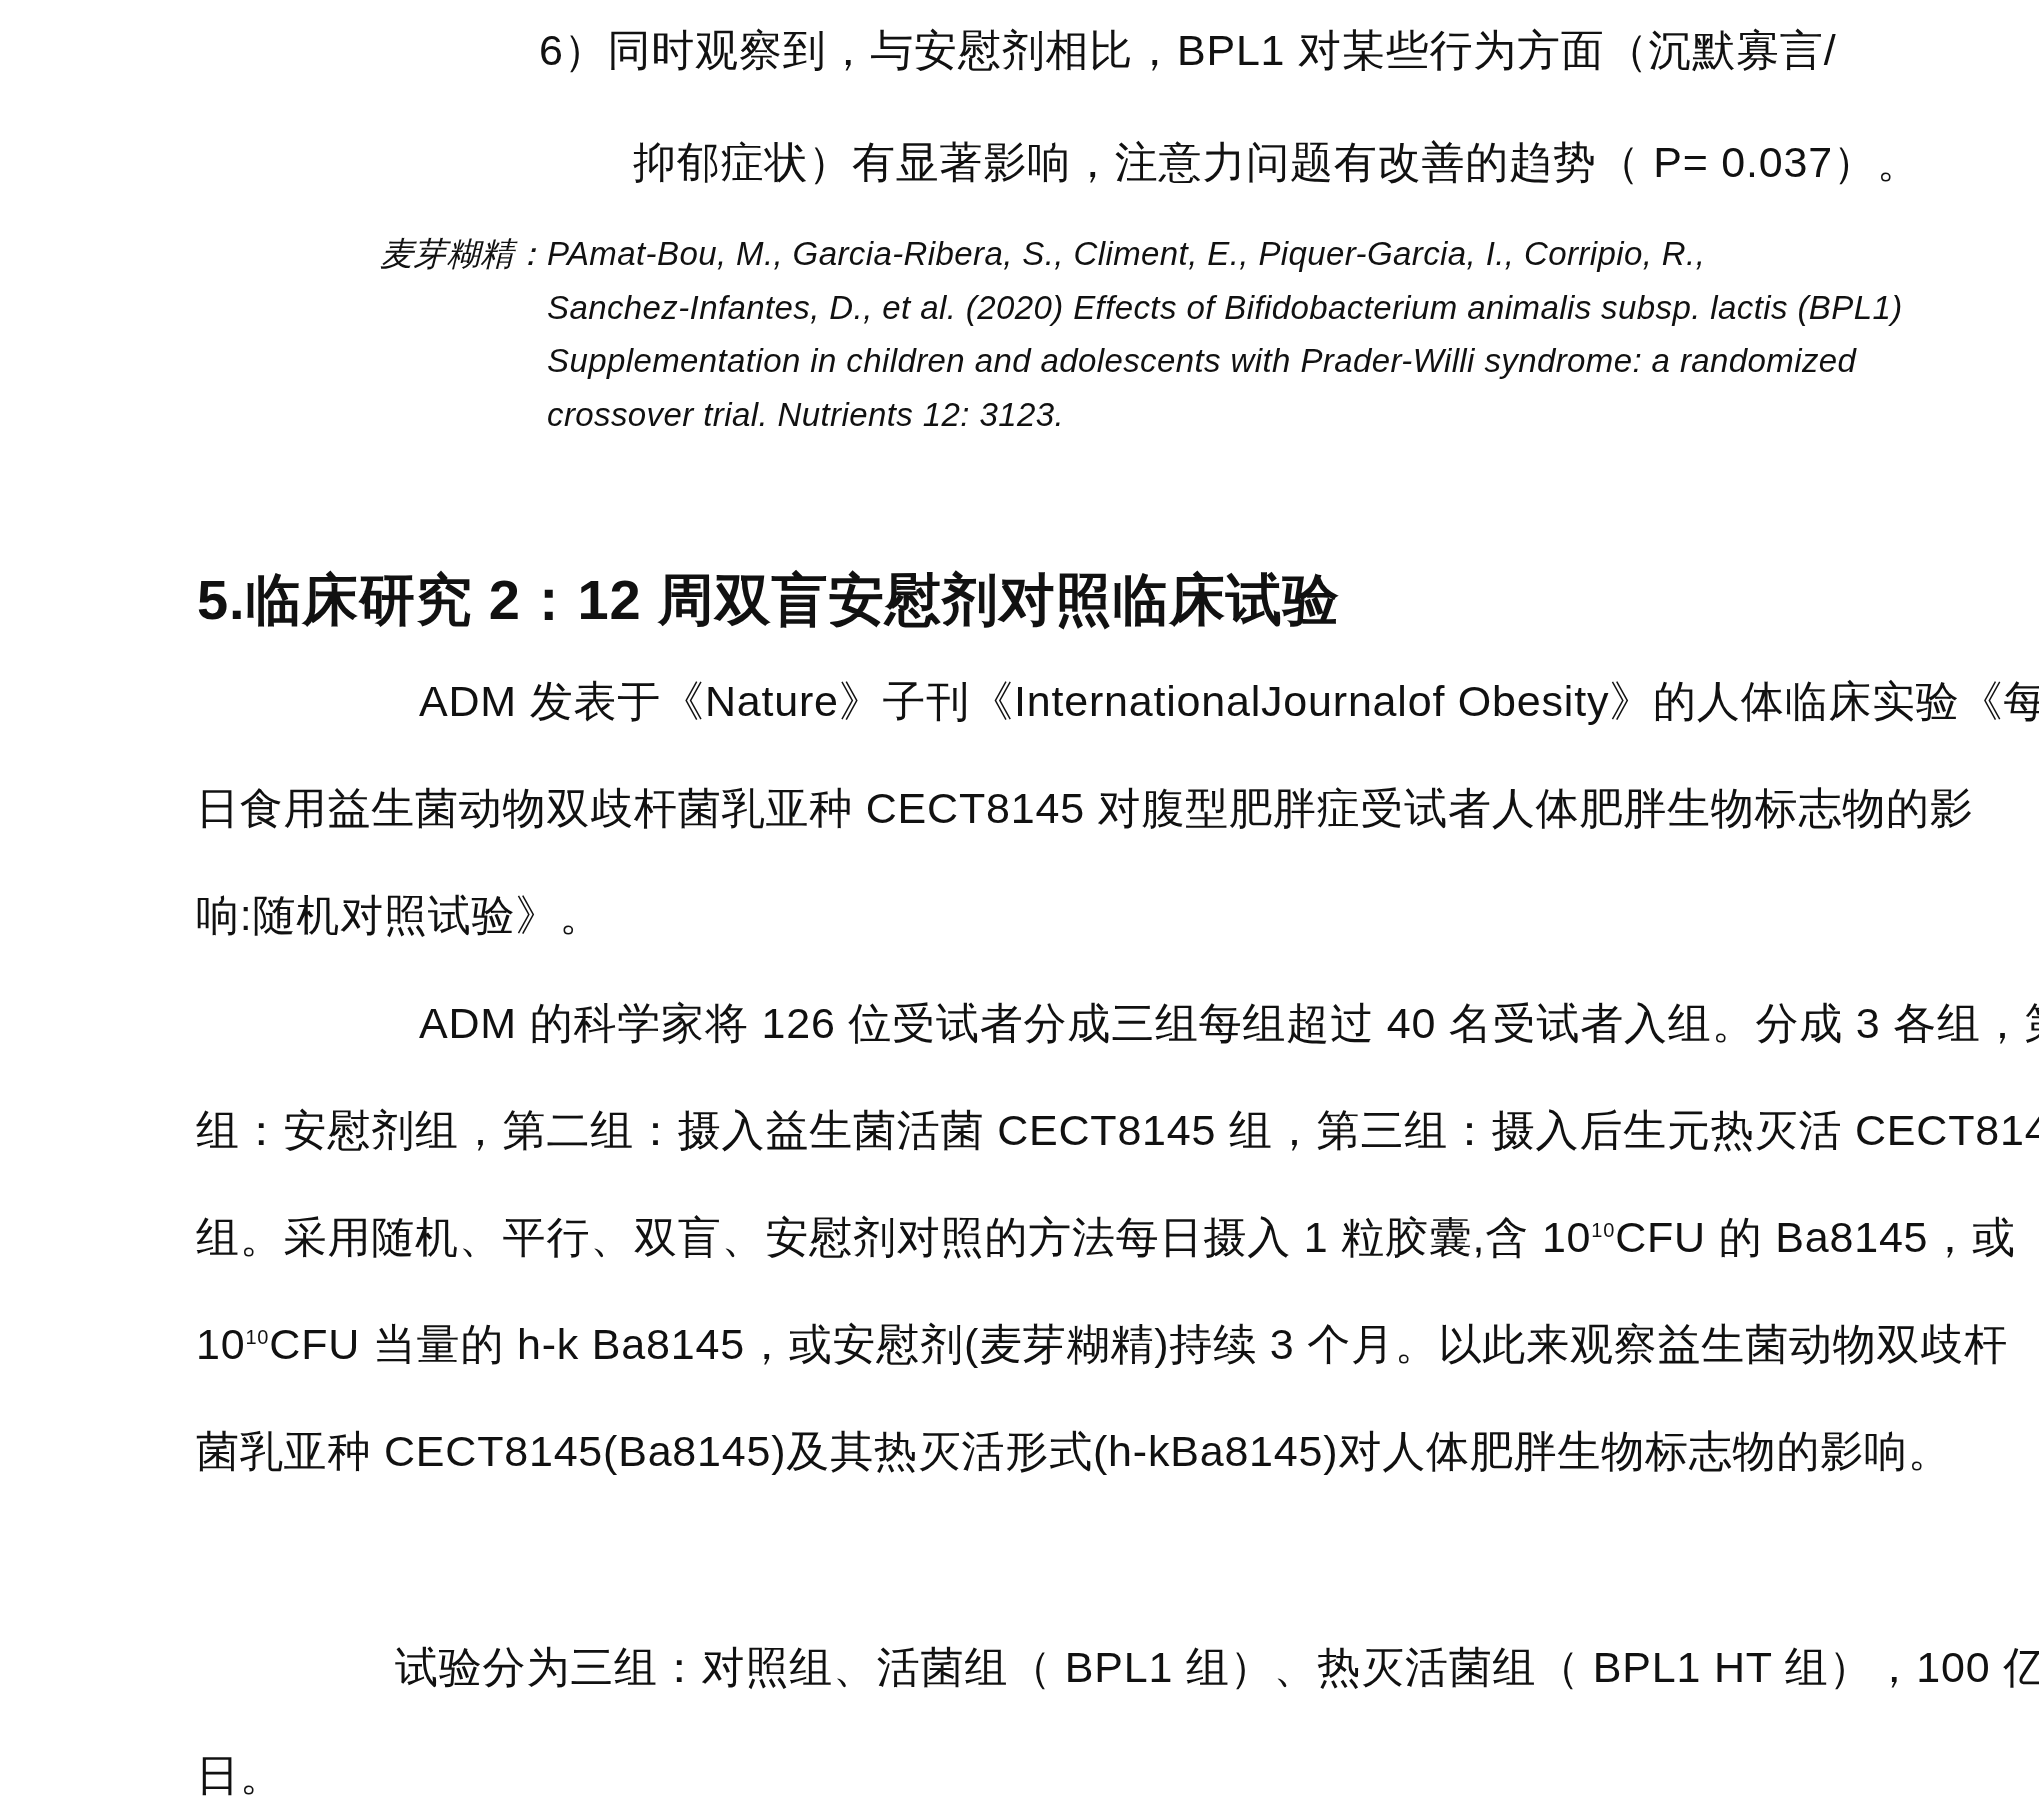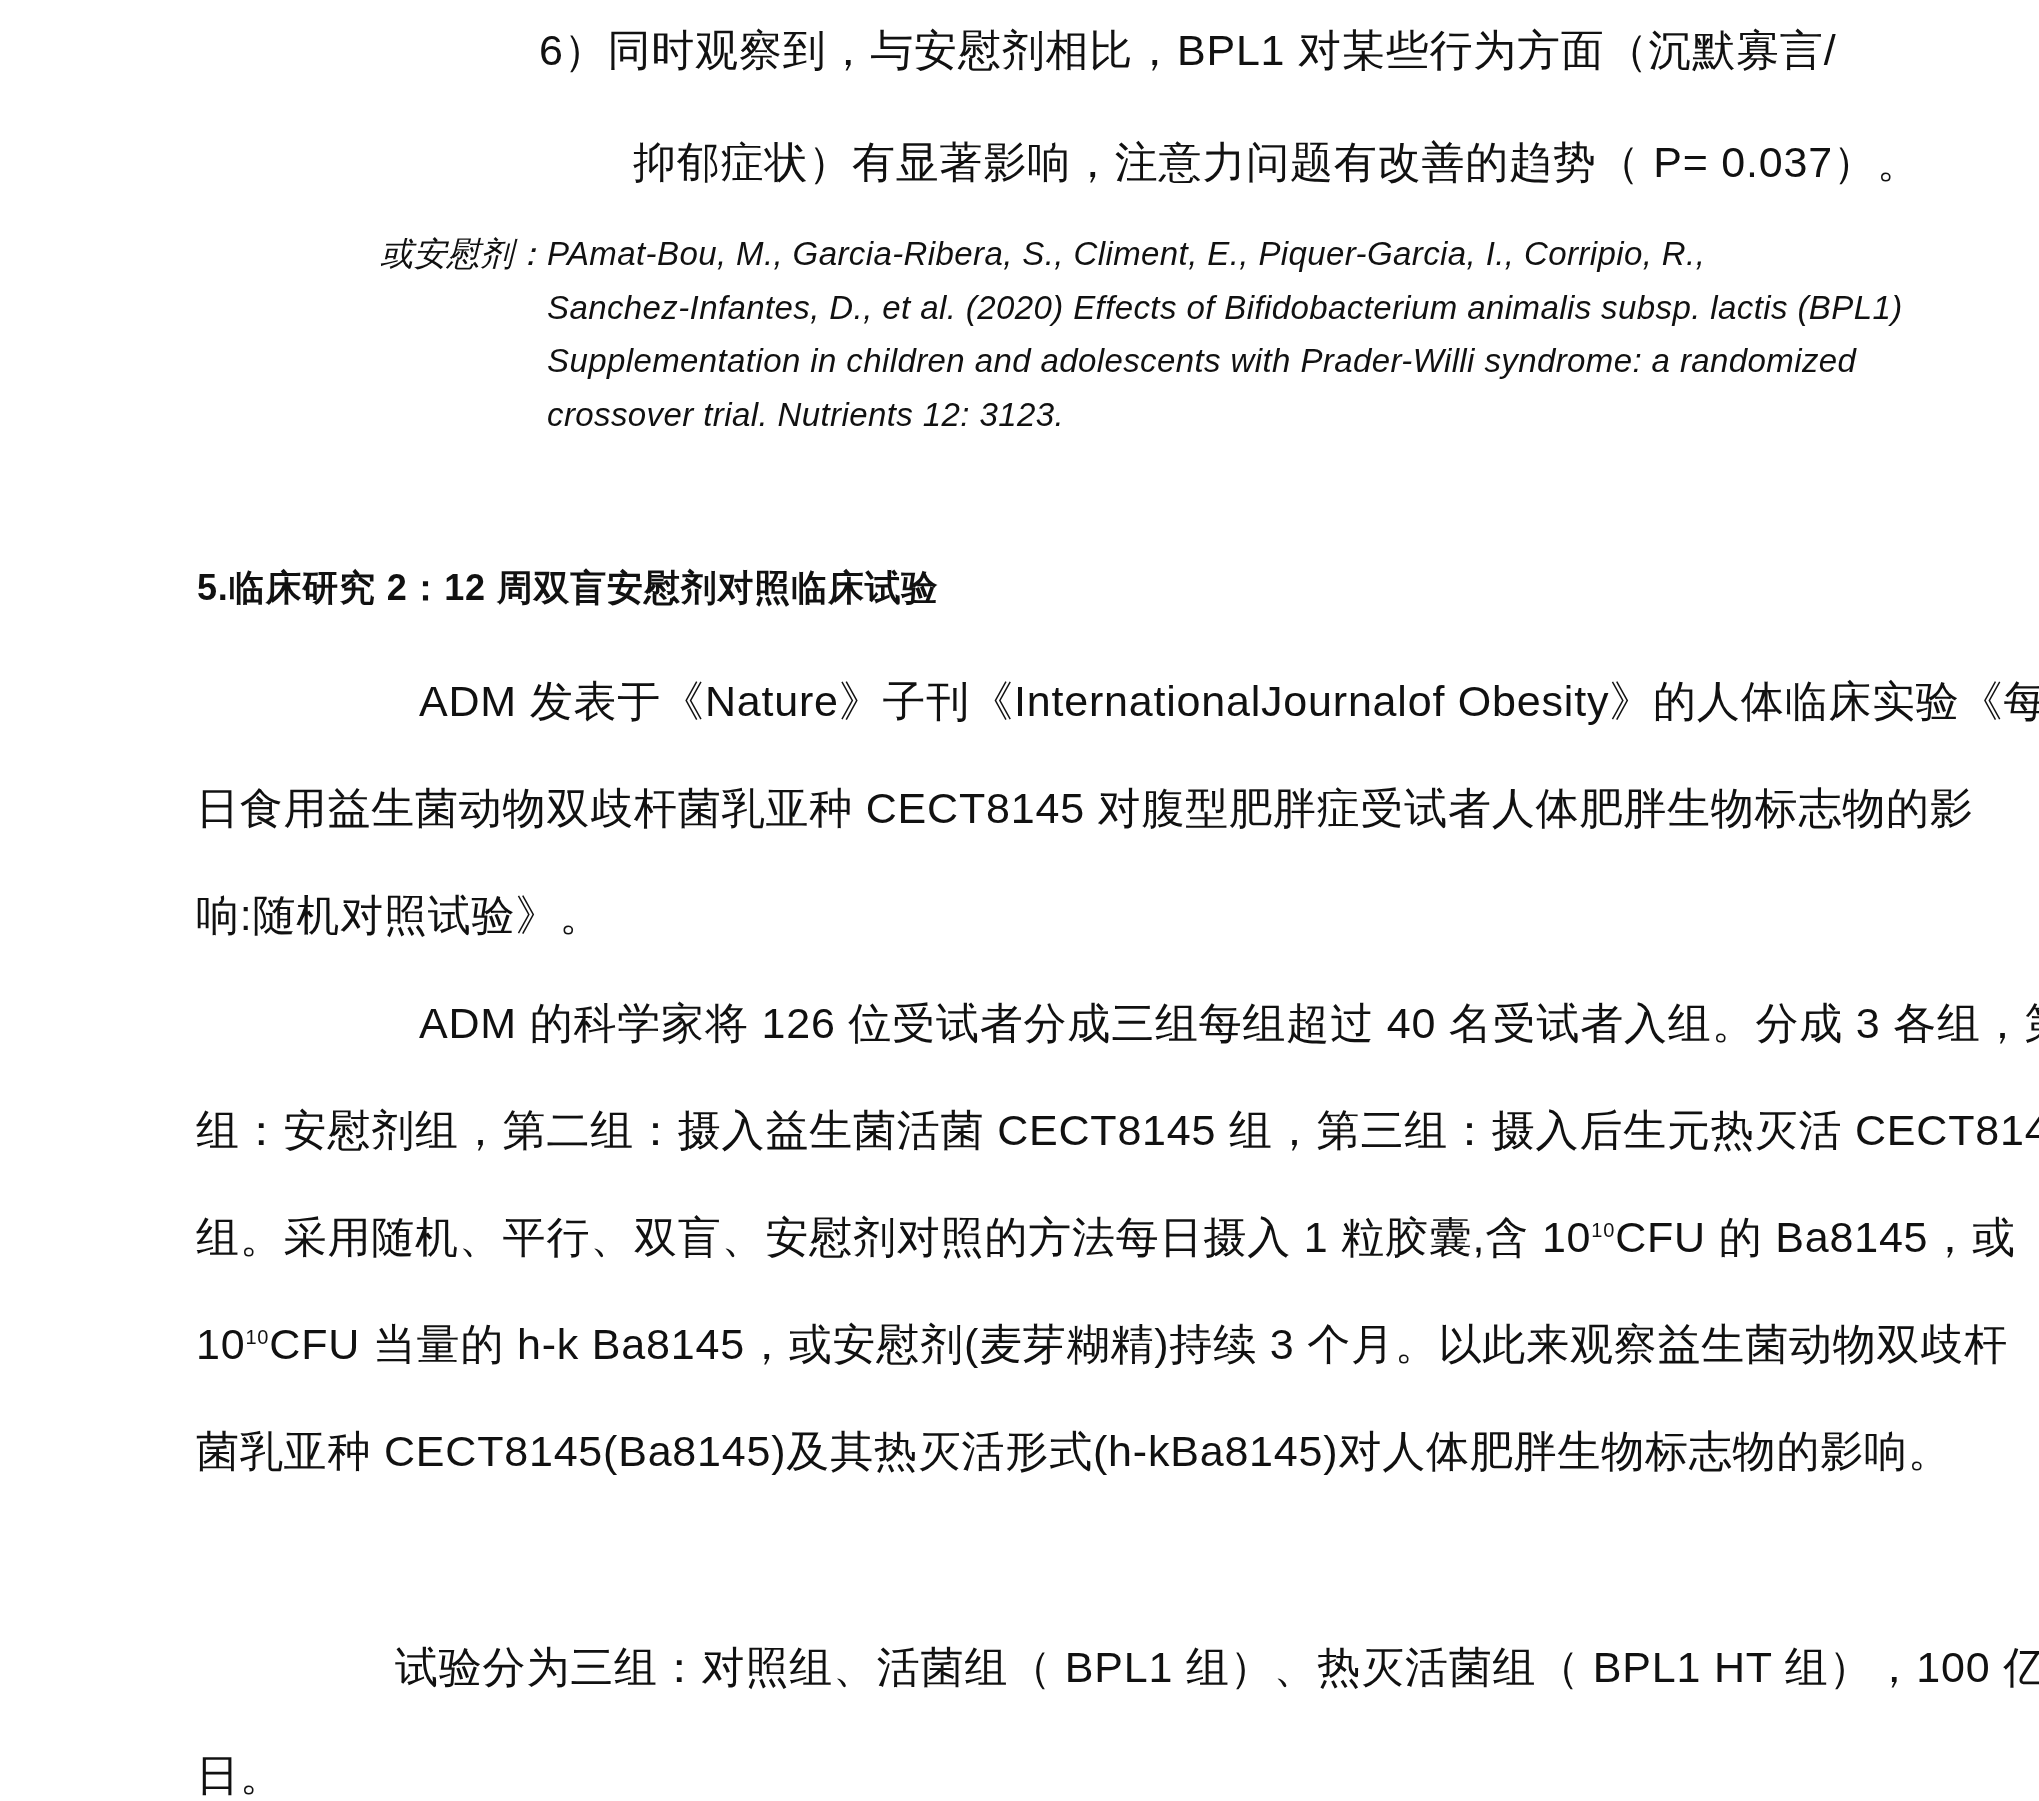--- a/index.html
+++ b/index.html
@@ -20,21 +20,21 @@
     position: absolute;
     white-space: nowrap;
     line-height: 1.2;
   }
   .body-text {
     font-size: 43px;
     font-weight: 400;
     letter-spacing: 0.8px;
   }
   .heading-text {
-    font-size: 36px;
+    font-size: 56px;
     font-weight: 700;
     letter-spacing: 0.8px;
   }
   .citation-text {
     font-size: 33px;
     font-style: italic;
     font-weight: 400;
     letter-spacing: 0.4px;
   }
   sup.exp {
@@ -44,21 +44,21 @@
   }
 </style>
 </head>
 <body>
 
 <div class="page">
 
   <div class="line body-text" style="left:539px; top:25px;">6）同时观察到，与安慰剂相比，BPL1 对某些行为方面（沉默寡言/</div>
   <div class="line body-text" style="left:633px; top:137px;">抑郁症状）有显著影响，注意力问题有改善的趋势（ P= 0.037）。</div>
 
-  <div class="line citation-text" style="left:380px; top:234px;">或安慰剂：</div>
+  <div class="line citation-text" style="left:380px; top:234px;">麦芽糊精：</div>
   <div class="line citation-text" style="left:547px; top:234px;">PAmat-Bou, M., Garcia-Ribera, S., Climent, E., Piquer-Garcia, I., Corripio, R.,</div>
   <div class="line citation-text" style="left:547px; top:288px;">Sanchez-Infantes, D., et al. (2020) Effects of Bifidobacterium animalis subsp. lactis (BPL1)</div>
   <div class="line citation-text" style="left:547px; top:341px;">Supplementation in children and adolescents with Prader-Willi syndrome: a randomized</div>
   <div class="line citation-text" style="left:547px; top:395px;">crossover trial. Nutrients 12: 3123.</div>
 
   <div class="line heading-text" style="left:197px; top:566px;">5.临床研究 2：12 周双盲安慰剂对照临床试验</div>
 
   <div class="line body-text" style="left:419px; top:676px;">ADM 发表于《Nature》子刊《InternationalJournalof Obesity》的人体临床实验《每</div>
   <div class="line body-text" style="left:196px; top:783px;">日食用益生菌动物双歧杆菌乳亚种 CECT8145 对腹型肥胖症受试者人体肥胖生物标志物的影</div>
   <div class="line body-text" style="left:196px; top:890px;">响:随机对照试验》。</div>

